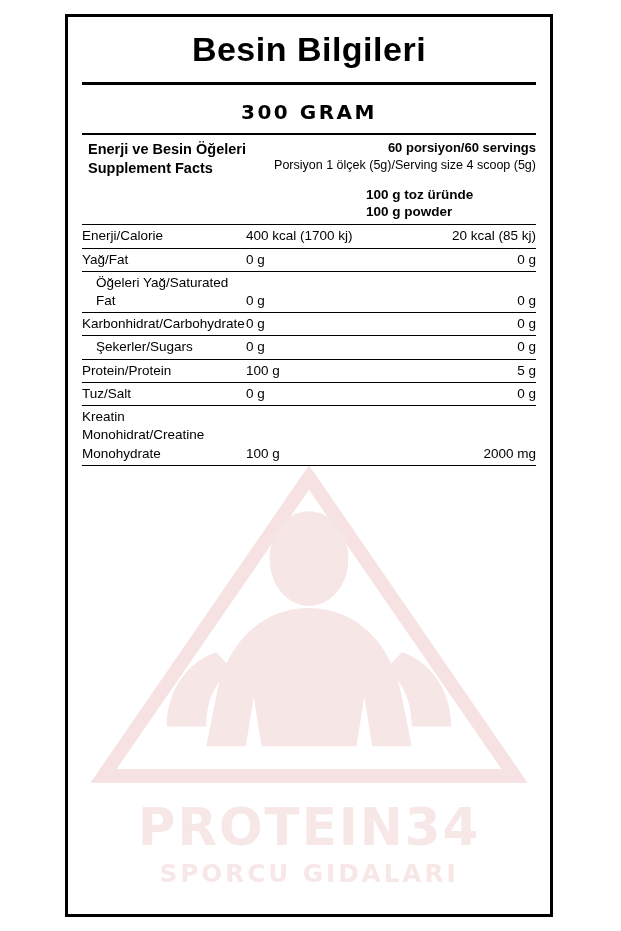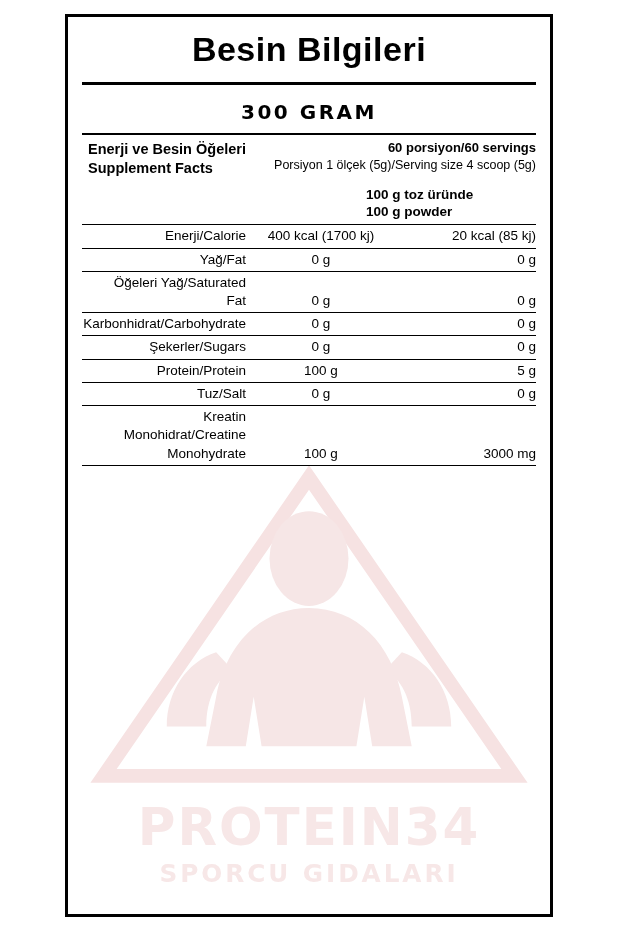--- a/index.html
+++ b/index.html
@@ -127,23 +127,23 @@
     border-top: 1px solid #000;
   }
   table.nutri tr:last-child {
     border-bottom: 1px solid #000;
   }
   table.nutri td {
     padding: 2px 0 2px 0;
     vertical-align: bottom;
     line-height: 1.35;
   }
-  td.name { text-align: right; padding-left: 4px; }
+  td.name { text-align: left; padding-left: 4px; }
   td.name.indent { padding-left: 14px; }
-  td.v1 { width: 150px; text-align: center; padding-right: 4px; }
+  td.v1 { width: 150px; text-align: left; padding-right: 4px; }
   td.v2 { width: 140px; text-align: right; padding-right: 4px; }
 </style>
 </head>
 <body>
 
 <div class="panel">
 
   <div class="watermark">
     <svg class="wm-svg" viewBox="0 0 488 470" preserveAspectRatio="xMidYMid meet">
       <g fill="none" stroke="#f6e2e2" stroke-width="14">
@@ -222,20 +222,20 @@
             <td class="v2">5 g</td>
           </tr>
           <tr>
             <td class="name">Tuz/Salt</td>
             <td class="v1">0 g</td>
             <td class="v2">0 g</td>
           </tr>
           <tr>
             <td class="name">Kreatin Monohidrat/Creatine Monohydrate</td>
             <td class="v1">100 g</td>
-            <td class="v2">3000 mg</td>
+            <td class="v2">2000 mg</td>
           </tr>
         </tbody>
       </table>
 
     </div>
   </div>
 </div>
 
 </body></html>

